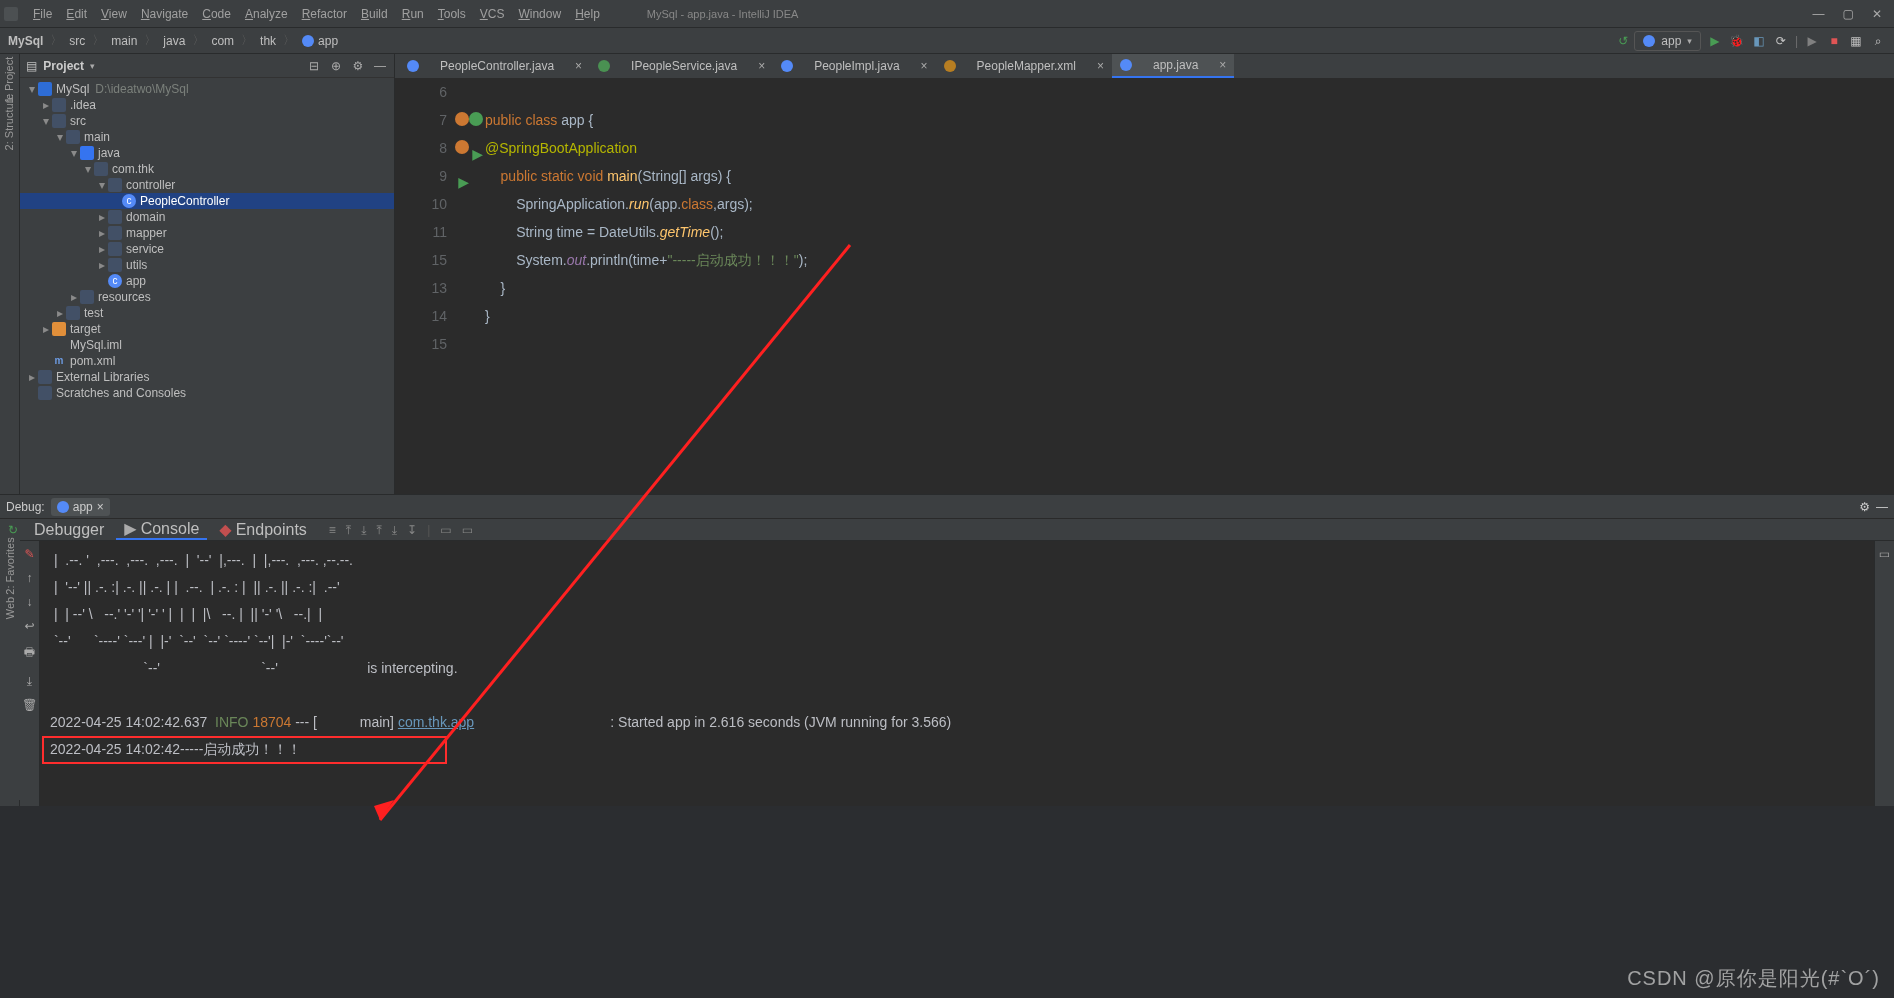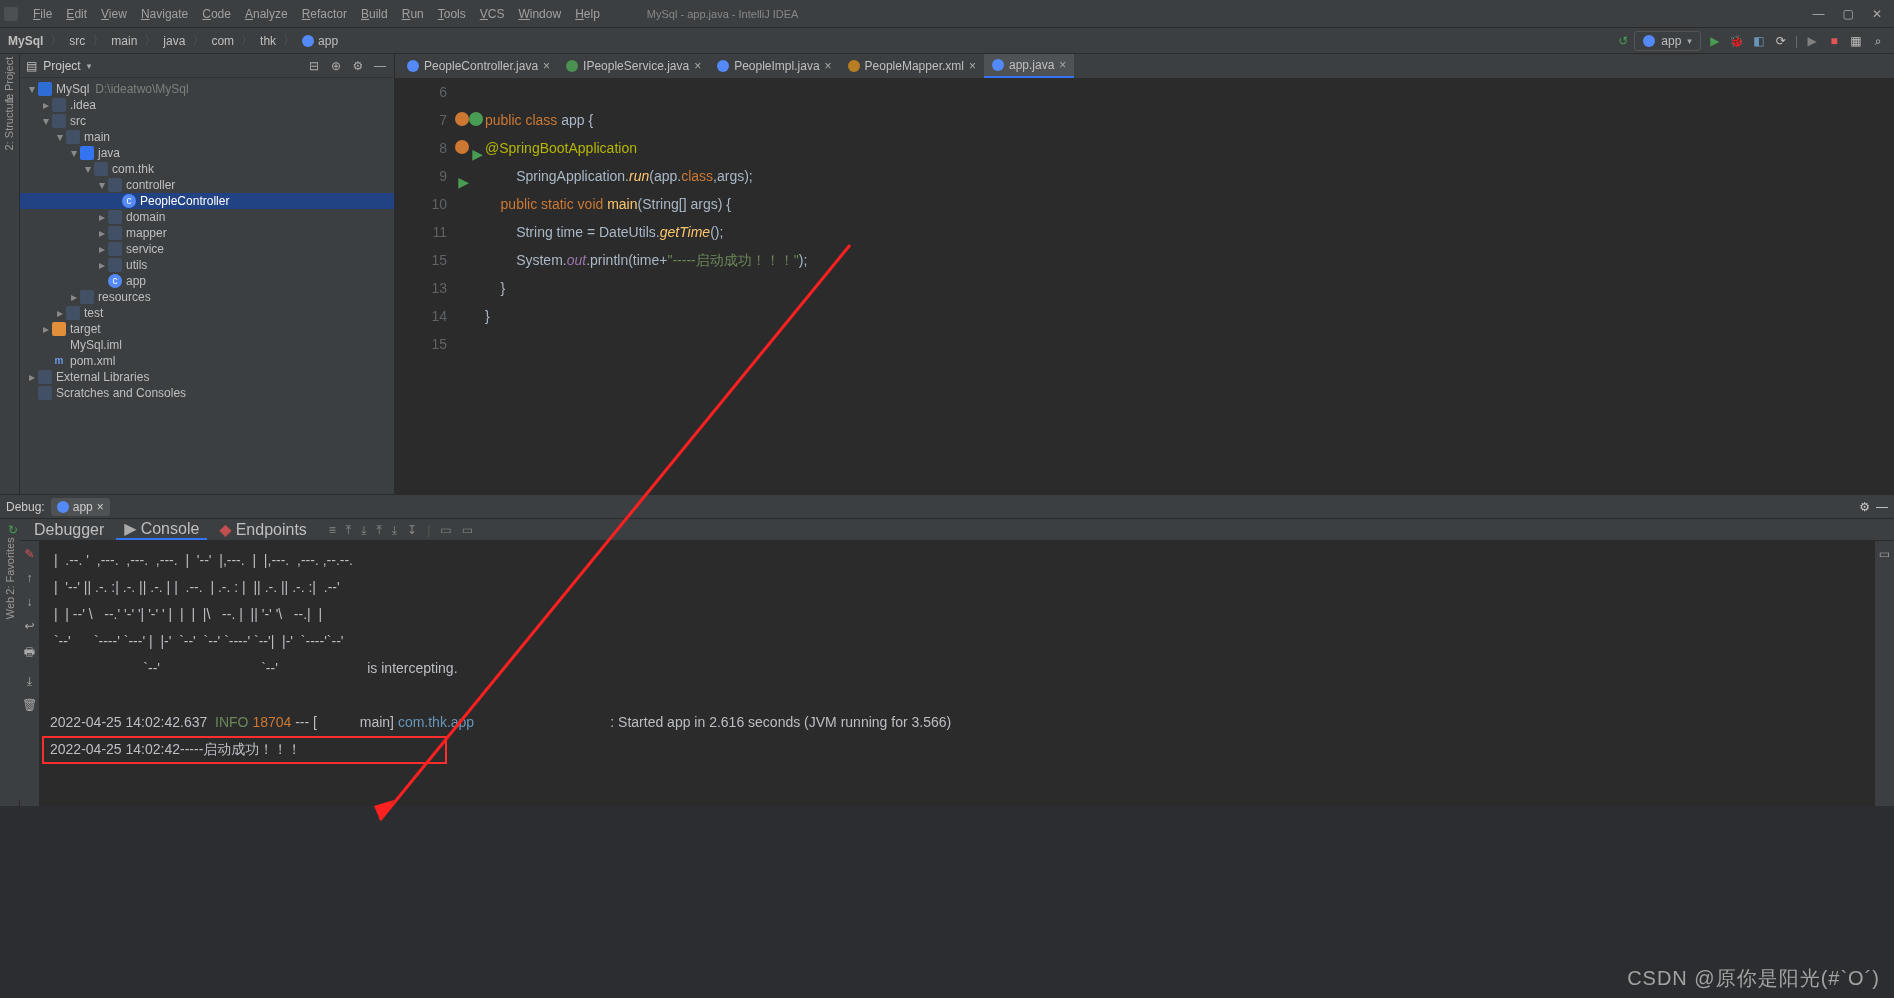--- a/index.html
+++ b/index.html
@@ -26,41 +26,41 @@
 .tri-dn { font-size:9px; color:#aaa; }
 .ic-btn { width:16px; text-align:center; color:#6ea25a; }
 
 
 .content { display:flex; height:440px; }
 .left-edge { width:20px; background:#3c3f41; border-right:1px solid #292b2c; display:flex; flex-direction:column; align-items:center; padding-top:20px; gap:30px; }
 .left-edge .rot { transform:rotate(-90deg); white-space:nowrap; font-size:11px; color:#999; }
 
 .project-panel { width:375px; background:#3c3f41; border-right:1px solid #292b2c; display:flex; flex-direction:column; }
 .pp-head { height:24px; display:flex; align-items:center; padding:0 6px; gap:6px; border-bottom:1px solid #323232; }
-.pp-head .pp-title { color:#ccc; font-weight:400;text-align:center; }
+.pp-head .pp-title { color:#ccc; font-weight:700;text-align:center; }
 .pp-head .pp-spacer { flex:1; }
 .pp-head .pp-act { width:16px; text-align:center; color:#aaa;}
 .tree { padding:3px 0; overflow:auto; font-size:12px; line-height:16px; }
 .tree .row { display:flex; align-items:center; height:16px; padding-right:4px; white-space:nowrap; }
 .tree .row.selected { background:#214283; color:#fff; }
 .tw { width:12px; text-align:center; color:#8a8a8a; cursor:default; }
 .ic { width:14px; height:14px; margin-right:4px; display:inline-flex; align-items:center; justify-content:center; font-size:10px; border-radius:2px; }
 .ic.module { background:#2e6dd6; color:#fff; }
 .ic.dir    { background:#425066; }
 .ic.blue   { background:#3574f0; }
 .ic.orange { background:#e18f3a; }
 .ic.class  { background:#548af7; color:#fff; border-radius:50%; }
 .ic.xml    { color:#b77e22; }
 .ic.m      { color:#6c9ae0; font-weight:bold; }
 .tree .dim { color:#7b807b; margin-left:6px; }
 
 
 .editor-area { flex:1; background:#2b2b2b; display:flex; flex-direction:column; position:relative; }
 .tabs { display:flex; background:#3c3f41; height:24px; align-items:center; padding-left:4px; }
-.tab { display:flex; align-items:center; gap:5px; padding:0 8px; height:24px; color:#bfbfbf; font-size:12px; }
+.tab { display:flex; align-items:center; gap:21px; padding:0 8px; height:24px; color:#bfbfbf; font-size:12px; }
 .tab.active { background:#4e5254; border-bottom:2px solid #3574f0;}
 .tab .tabic { width:12px; height:12px; border-radius:50%; }
 .tc-jav { background:#548af7; }
 .tc-int { background:#4a9152; }
 .tc-xml { background:#b77e22; }
 .tab .x { color:#aaa; }
 
 .code { flex:1; display:flex; font-family:"JetBrains Mono",Consolas,monospace; font-size:14px; line-height:28px; }
 .gutter { width:60px; text-align:right; padding-right:8px; color:#606366; user-select:none; position:relative;}
 .gutter .ln { height:28px; position:relative;}
@@ -90,21 +90,21 @@
 .db-actions { display:flex; gap:10px; margin-left:10px; color:#888;}
 
 .dbg-body { display:flex; height:265px; }
 .db-left-strip, .db-left-strip2 { width:20px; background:#3c3f41; border-right:1px solid #292b2c; display:flex; flex-direction:column; align-items:center; padding:6px 0; gap:10px; color:#aaa;}
 .db-left-strip2 { border-right:1px solid #292b2c;}
 .console { flex:1; font-family:"JetBrains Mono",Consolas,monospace; font-size:14px; color:#bcbec4; padding:6px 10px; position:relative; overflow:hidden; line-height:27px; background:#2b2b2b;}
 .right-edge-strip { width:20px; background:#3c3f41; border-left:1px solid #292b2c; display:flex; flex-direction:column; align-items:center; padding-top:6px; gap:12px; color:#aaa;}
 
 .info { color:#6a8759; }
 .pid { color:#cc7832; }
-.link { color:#6897bb; }
+.link { color:#6897bb;text-decoration:underline; }
 .hl-box { border:2px solid #ff2d2d; position:absolute; }
 .arrow { position:absolute; pointer-events:none; }
 .watermark { position:absolute; bottom:6px; right:14px; color:#c9c9c9; font-size:20px; letter-spacing:1px; opacity:.75; font-family:sans-serif;}
 .left-favor { position:absolute; top:540px; left:0; width:20px; background:#3c3f41; height:260px; display:flex; flex-direction:column; align-items:center; padding-top:20px; gap:30px; }
 .left-favor .rot { transform:rotate(-90deg); white-space:nowrap; font-size:11px; color:#999;}
 </style>
 </head>
 <body>
 
 <div class="titlebar">
@@ -329,22 +329,22 @@
           <div class="ln">11</div>
           <div class="ln">15</div>
           <div class="ln">13</div>
           <div class="ln">14</div>
           <div class="ln">15</div>
         </div>
       <div class="codebody">
 <pre><span class="txt"> </span></pre>
 <pre><span class="kw">public class </span><span class="txt">app</span><span class="txt"> {</span></pre>
 <pre><span class="ann">@SpringBootApplication</span></pre>
+<pre>    <span class="kw">public static void </span><span class="fn">main</span><span class="txt">(String[] args) {</span></pre>
 <pre>        <span class="txt">SpringApplication.</span><span class="fni">run</span><span class="txt">(app.</span><span class="kw">class</span><span class="txt">,args);</span></pre>
-<pre>    <span class="kw">public static void </span><span class="fn">main</span><span class="txt">(String[] args) {</span></pre>
 <pre>        <span class="txt">String time = DateUtils.</span><span class="fni">getTime</span><span class="txt">();</span></pre>
 <pre>        <span class="txt">System.</span><span class="fld">out</span><span class="txt">.println(time+</span><span class="str">"-----启动成功！！！"</span><span class="txt">);</span></pre>
 <pre>    <span class="txt">}</span></pre>
 <pre><span class="txt">}</span></pre>
 <pre> </pre>
       </div>
     </div>
   </div>
 </div>
 

